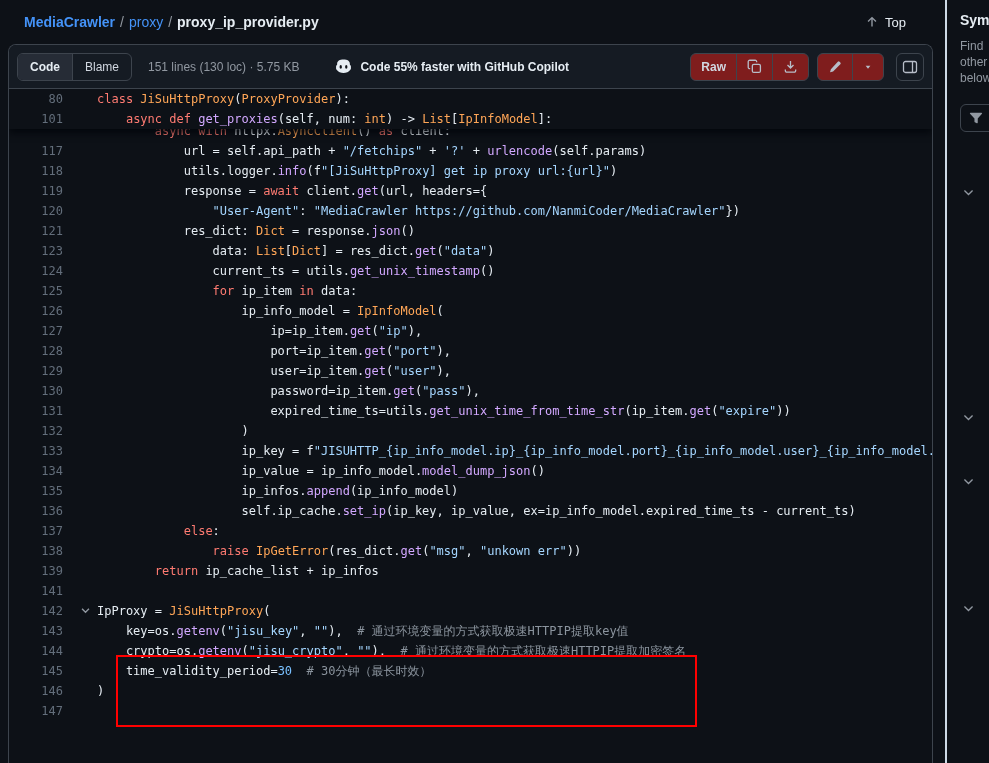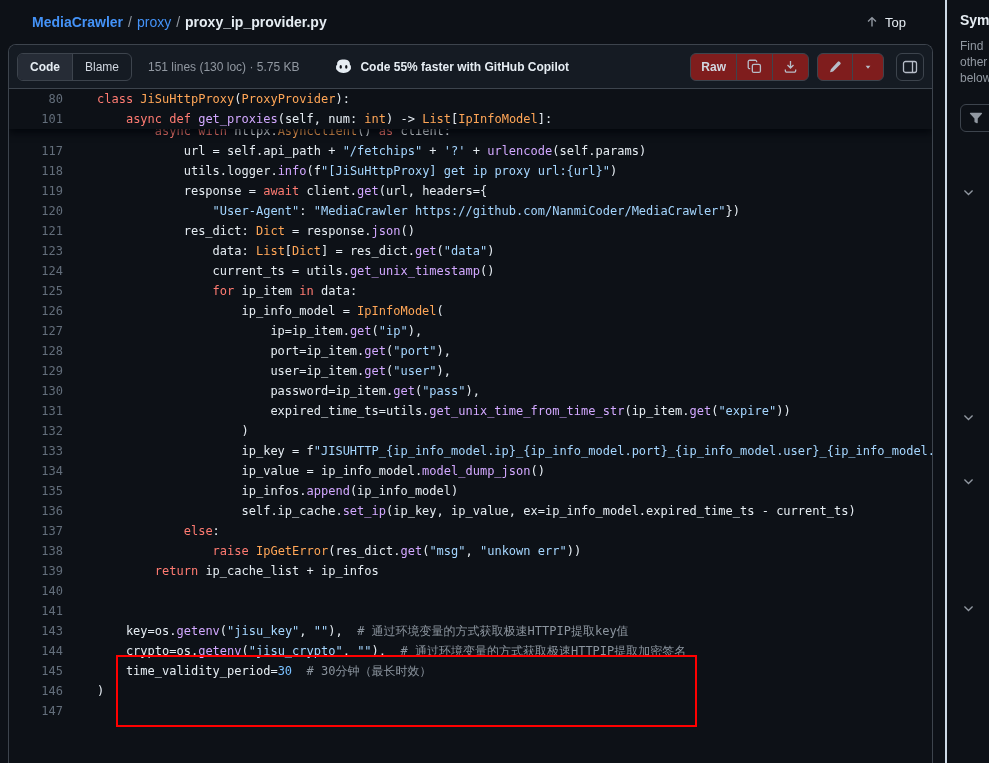--- a/index.html
+++ b/index.html
@@ -7,21 +7,21 @@
   html,body { margin:0; padding:0; width:989px; height:763px; overflow:hidden;
     background:#0d1117; color:#e6edf3; font-family:"Liberation Sans", sans-serif; }
   .page { display:flex; width:989px; height:763px; }
   .main { flex:0 0 945px; width:945px; }
 
   
   .topbar { height:44px; display:flex; align-items:center; justify-content:space-between;
     padding:0 33px 0 24px; }
   .breadcrumb { font-size:14px; white-space:nowrap; }
   .breadcrumb a { color:var(--accent); text-decoration:none; cursor:pointer; }
-  .breadcrumb .repo { font-weight:600;margin-left:8px; }
+  .breadcrumb .repo { font-weight:600; }
   .breadcrumb .sep { color:#9198a1; margin:0 5px; }
   .breadcrumb .file { font-weight:700; color:#e6edf3; }
   .top-btn { display:flex; align-items:center; gap:6px; background:none; border:none;
     color:#e6edf3; font-size:13px; cursor:pointer; padding:4px 6px; }
 
   
   .panel { margin-left:8px; width:925px; height:719px; border:1px solid #3d444d; border-bottom:none;
     border-radius:8px 8px 0 0; background:#0d1117; overflow:hidden; }
   .panel-header { height:44px; background:#151b23; border-bottom:1px solid #3d444d;
     display:flex; align-items:center; padding:0 8px; gap:10px; }
@@ -174,22 +174,24 @@
             <div class="row"><div class="gutter">130</div><div class="codecell"><span class="t-p">                        password=ip_item.</span><span class="t-f">get</span><span class="t-p">(</span><span class="t-s">"pass"</span><span class="t-p">),</span></div></div>
             <div class="row"><div class="gutter">131</div><div class="codecell"><span class="t-p">                        expired_time_ts=utils.</span><span class="t-f">get_unix_time_from_time_str</span><span class="t-p">(ip_item.</span><span class="t-f">get</span><span class="t-p">(</span><span class="t-s">"expire"</span><span class="t-p">))</span></div></div>
             <div class="row"><div class="gutter">132</div><div class="codecell"><span class="t-p">                    )</span></div></div>
             <div class="row"><div class="gutter">133</div><div class="codecell"><span class="t-p">                    ip_key = f</span><span class="t-s">"JISUHTTP_{ip_info_model.ip}_{ip_info_model.port}_{ip_info_model.user}_{ip_info_model.password}"</span></div></div>
             <div class="row"><div class="gutter">134</div><div class="codecell"><span class="t-p">                    ip_value = ip_info_model.</span><span class="t-f">model_dump_json</span><span class="t-p">()</span></div></div>
             <div class="row"><div class="gutter">135</div><div class="codecell"><span class="t-p">                    ip_infos.</span><span class="t-f">append</span><span class="t-p">(ip_info_model)</span></div></div>
             <div class="row"><div class="gutter">136</div><div class="codecell"><span class="t-p">                    self.ip_cache.</span><span class="t-f">set_ip</span><span class="t-p">(ip_key, ip_value, ex=ip_info_model.expired_time_ts - current_ts)</span></div></div>
             <div class="row"><div class="gutter">137</div><div class="codecell"><span class="t-p">            </span><span class="t-k">else</span><span class="t-p">:</span></div></div>
             <div class="row"><div class="gutter">138</div><div class="codecell"><span class="t-p">                </span><span class="t-k">raise</span><span class="t-p"> </span><span class="t-e">IpGetError</span><span class="t-p">(res_dict.</span><span class="t-f">get</span><span class="t-p">(</span><span class="t-s">"msg"</span><span class="t-p">, </span><span class="t-s">"unkown err"</span><span class="t-p">))</span></div></div>
             <div class="row"><div class="gutter">139</div><div class="codecell"><span class="t-p">        </span><span class="t-k">return</span><span class="t-p"> ip_cache_list + ip_infos</span></div></div>
-            <div class="row"><div class="gutter">140</div><div class="codecell"></div></div>
             <div class="row"><div class="gutter">141</div><div class="codecell"></div></div>
+            <div class="row"><div class="gutter">142<span class="fold"><svg width="11" height="11" viewBox="0 0 16 16" fill="none" stroke="currentColor" stroke-width="2">
+                    <path d="M3 5.5l5 5 5-5"></path>
+                  </svg></span></div><div class="codecell"><span class="t-p">IpProxy = </span><span class="t-e">JiSuHttpProxy</span><span class="t-p">(</span></div></div>
             <div class="row"><div class="gutter">143</div><div class="codecell"><span class="t-p">    key=os.</span><span class="t-f">getenv</span><span class="t-p">(</span><span class="t-s">"jisu_key"</span><span class="t-p">, </span><span class="t-s">""</span><span class="t-p">),  </span><span class="t-c"># 通过环境变量的方式获取极速HTTPIP提取key值</span></div></div>
             <div class="row"><div class="gutter">144</div><div class="codecell"><span class="t-p">    crypto=os.</span><span class="t-f">getenv</span><span class="t-p">(</span><span class="t-s">"jisu_crypto"</span><span class="t-p">, </span><span class="t-s">""</span><span class="t-p">),  </span><span class="t-c"># 通过环境变量的方式获取极速HTTPIP提取加密签名</span></div></div>
             <div class="row"><div class="gutter">145</div><div class="codecell"><span class="t-p">    time_validity_period=</span><span class="t-n">30</span><span class="t-p">  </span><span class="t-c"># 30分钟（最长时效）</span></div></div>
             <div class="row"><div class="gutter">146</div><div class="codecell"><span class="t-p">)</span></div></div>
             <div class="row"><div class="gutter">147</div><div class="codecell"></div></div>
           </div>
         <div class="red-box"></div>
       </div>
     </div>
   </div>

